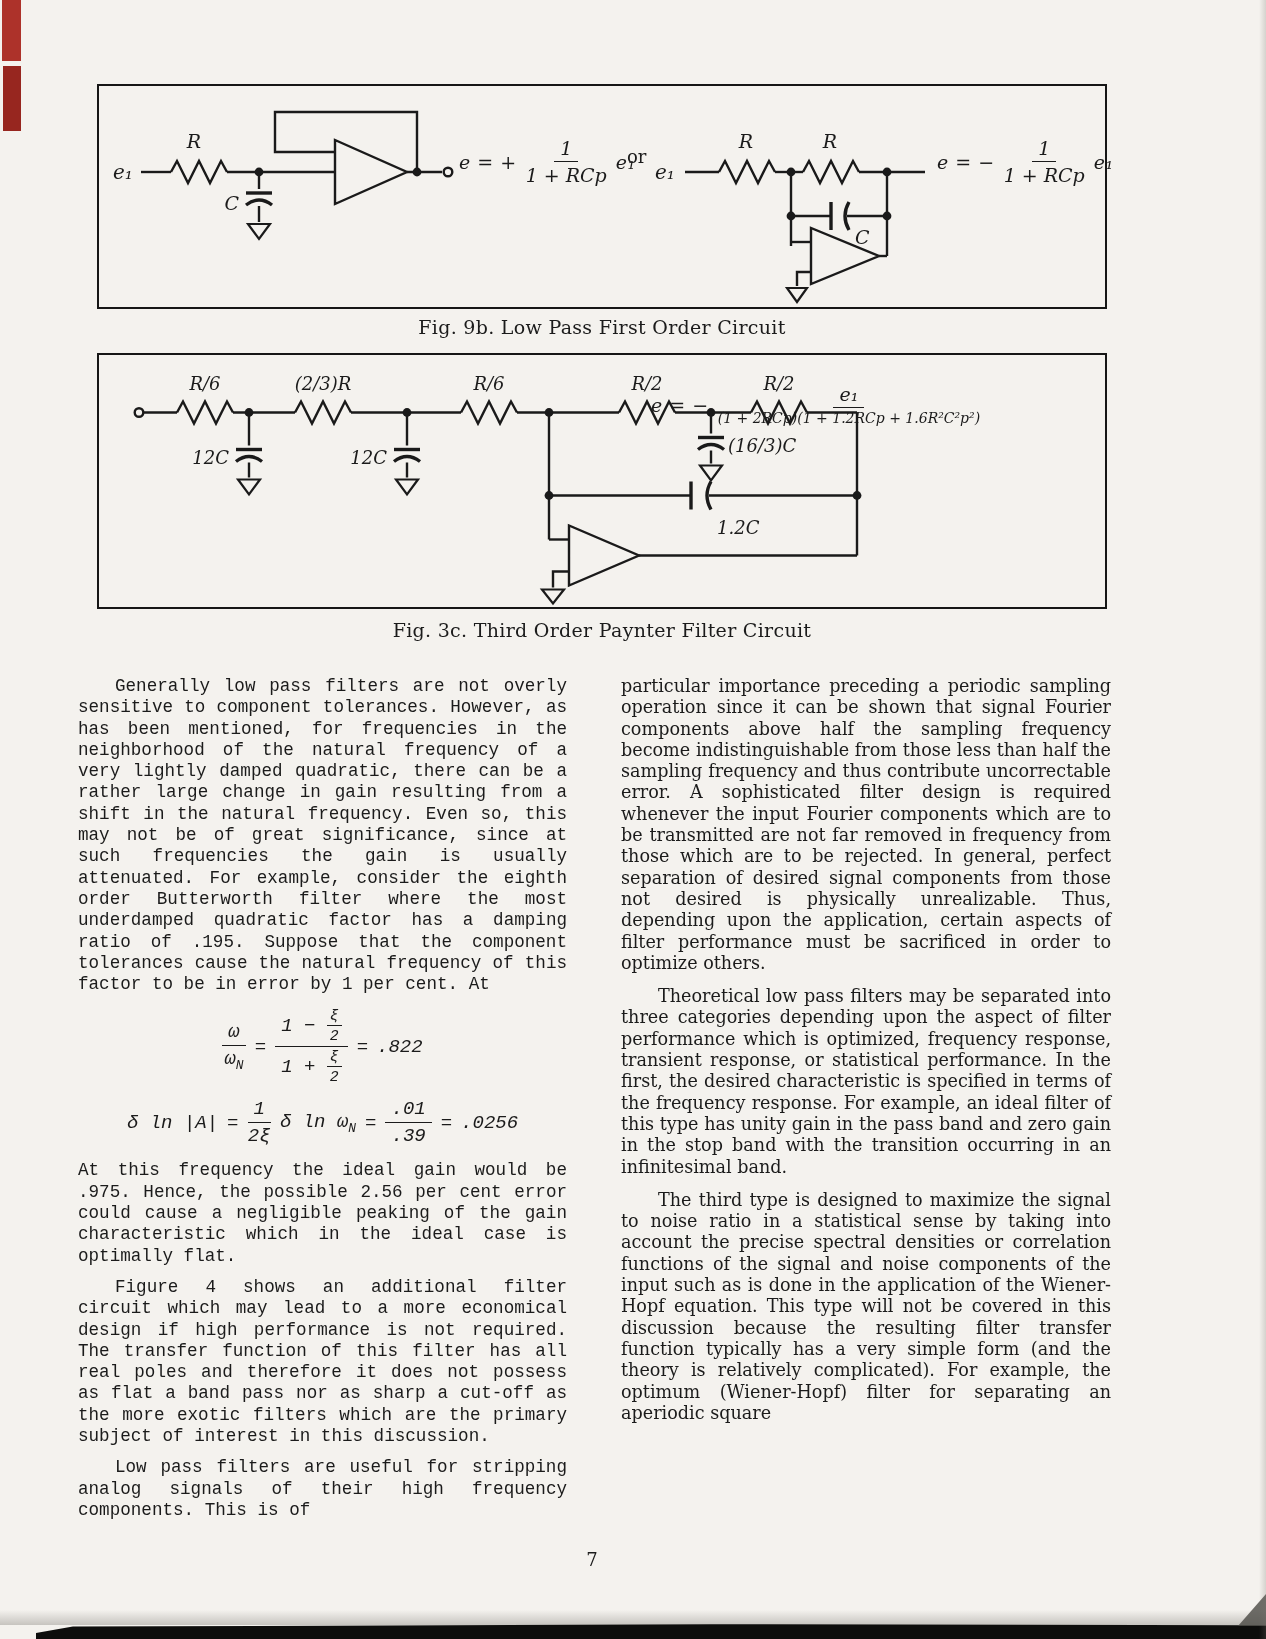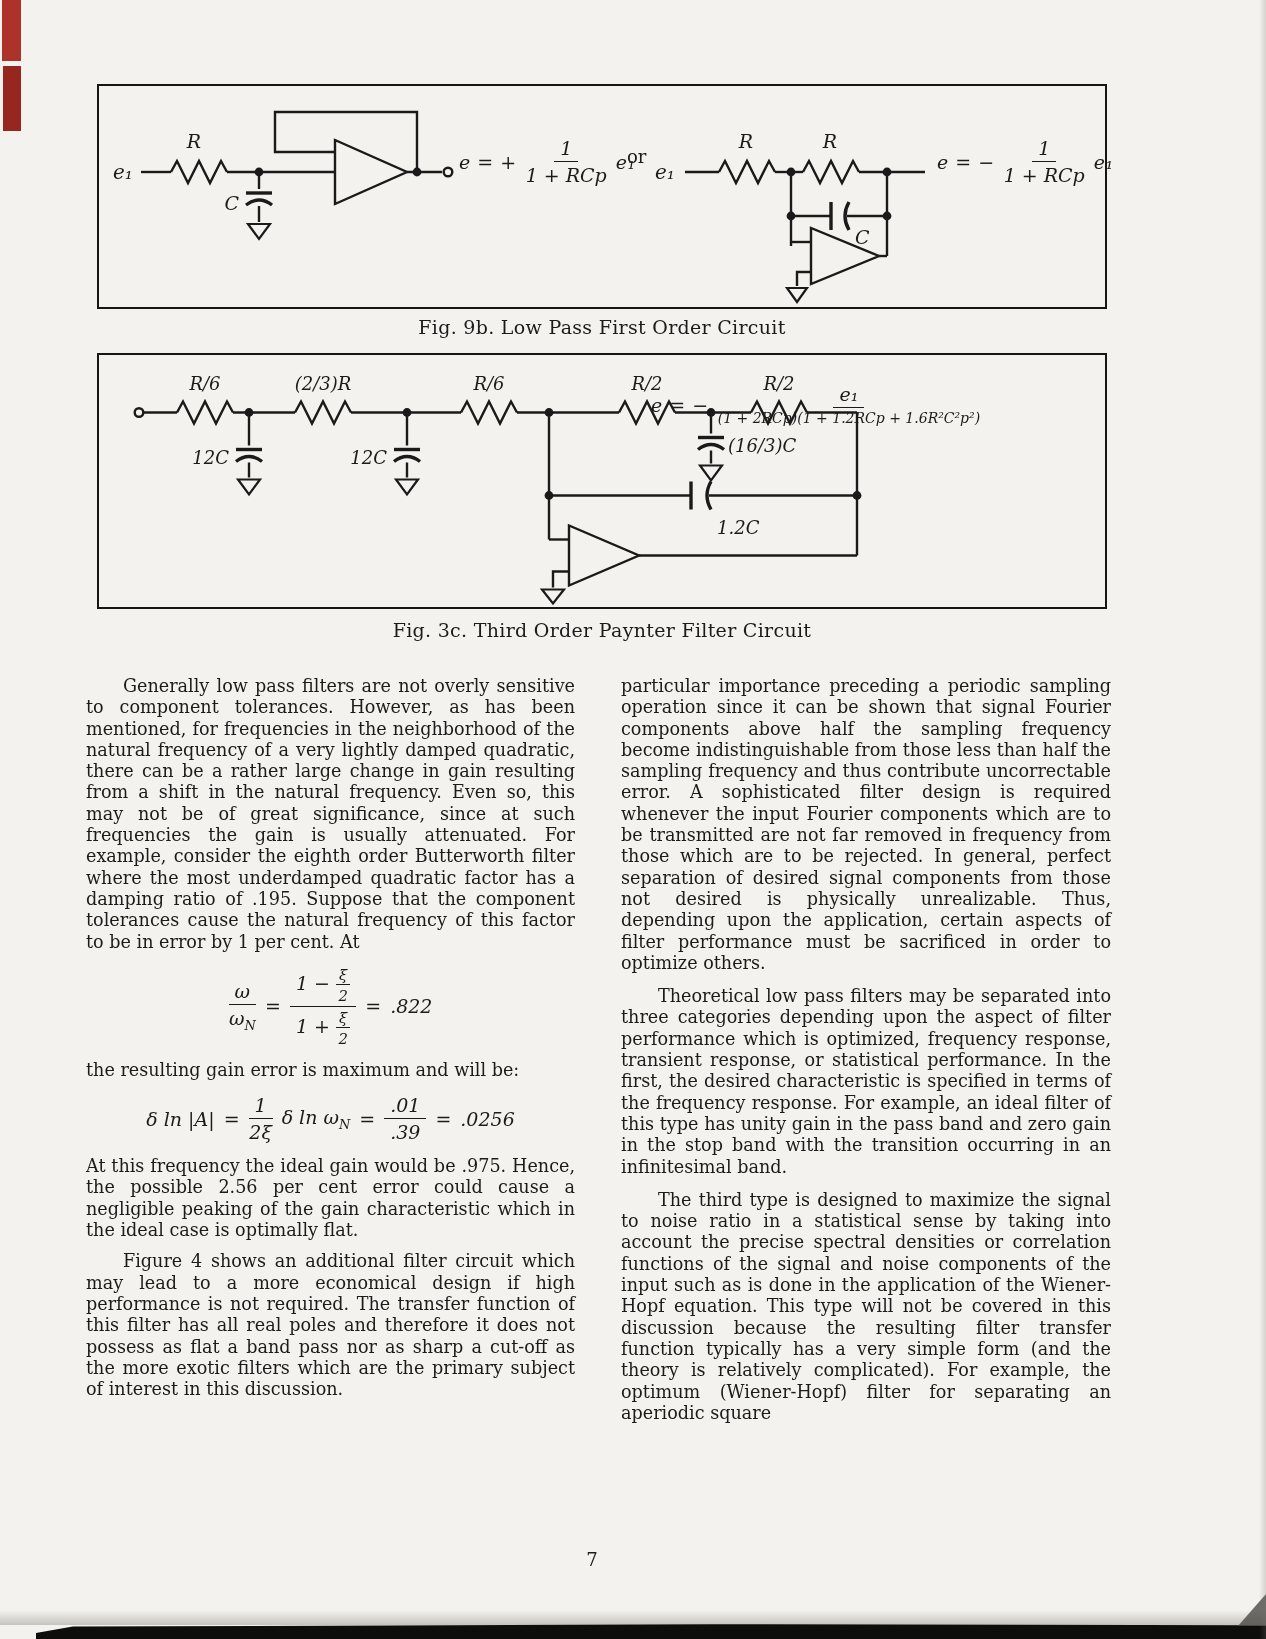--- a/index.html
+++ b/index.html
@@ -24,21 +24,21 @@
         font-style:italic; font-size:19px; white-space:nowrap; }
   .eq .lhs, .eq .tail { letter-spacing:.5px; }
   .frac { display:inline-flex; flex-direction:column; align-items:center; vertical-align:middle; }
   .frac .num { display:block; border-bottom:1.7px solid #1b1b1b; padding:0 6px 2px; text-align:center; }
   .frac .den { display:block; padding-top:2px; text-align:center; }
   .sfrac { font-size:0.78em; }
   .sfrac .num { padding:0 3px 1px; }
   .orword { position:absolute; font-style:normal; font-size:18px; }
 
   .col { position:absolute; top:676px; }
-  #leftcol  { left:86px;  width:489px; }
+  #leftcol  { left:78px;  width:489px;font-family:Liberation Mono, monospace; }
   #rightcol { left:621px; width:490px; }
   .col p { margin:0 0 10px 0; font-size:17.6px; line-height:21.3px; text-align:justify; }
   .ind  { text-indent:37px; }
   .noind{ text-indent:0; }
   .subhead { text-align:center; font-size:18.5px; margin:16px 0 10px 0; font-weight:normal; }
 
   .dispeq { display:flex; justify-content:center; align-items:center; gap:9px;
             font-style:italic; font-size:19px; margin:13px 0 13px 0; }
   sub { font-size:0.68em; }
 
@@ -253,41 +253,41 @@
         <span class="frac sfrac">
             <span class="num">ξ</span>
             <span class="den">2</span>
           </span>
       </span>
     </span>
     <span>=</span>
     <span>.822</span>
   </div>
 
-  <p class="noind">the resulting gain error is maximum and will be:</p>
 
   <div class="dispeq">
     <span>δ ln |A|</span>
     <span>=</span>
     <span class="frac">
       <span class="num">1</span>
       <span class="den">2ξ</span>
     </span>
     <span><span>δ ln ω</span><sub>N</sub></span>
     <span>=</span>
     <span class="frac">
       <span class="num">.01</span>
       <span class="den">.39</span>
     </span>
     <span>=</span>
     <span>.0256</span>
   </div>
 
   <p class="noind">At this frequency the ideal gain would be .975. Hence, the possible 2.56 per cent error could cause a negligible peaking of the gain characteristic which in the ideal case is optimally flat.</p>
   <p class="ind">Figure 4 shows an additional filter circuit which may lead to a more economical design if high performance is not required. The transfer function of this filter has all real poles and therefore it does not possess as flat a band pass nor as sharp a cut-off as the more exotic filters which are the primary subject of interest in this discussion.</p>
+  <p class="ind">Low pass filters are useful for stripping analog signals of their high frequency components. This is of</p>
 </div>
 
 <div class="col" id="rightcol">
   <p class="noind">particular importance preceding a periodic sampling operation since it can be shown that signal Fourier components above half the sampling frequency become indistinguishable from those less than half the sampling frequency and thus contribute uncorrectable error. A sophisticated filter design is required whenever the input Fourier components which are to be transmitted are not far removed in frequency from those which are to be rejected. In general, perfect separation of desired signal components from those not desired is physically unrealizable. Thus, depending upon the application, certain aspects of filter performance must be sacrificed in order to optimize others.</p>
   <p class="ind" style="margin-top:12px;">Theoretical low pass filters may be separated into three categories depending upon the aspect of filter performance which is optimized, frequency response, transient response, or statistical performance. In the first, the desired characteristic is specified in terms of the frequency response. For example, an ideal filter of this type has unity gain in the pass band and zero gain in the stop band with the transition occurring in an infinitesimal band.</p>
   <p class="ind" style="margin-top:12px;">The third type is designed to maximize the signal to noise ratio in a statistical sense by taking into account the precise spectral densities or correlation functions of the signal and noise components of the input such as is done in the application of the Wiener-Hopf equation. This type will not be covered in this discussion because the resulting filter transfer function typically has a very simple form (and the theory is relatively complicated). For example, the optimum (Wiener-Hopf) filter for separating an aperiodic square</p>
 </div>
 
 <div class="pagenum">7</div>
 

